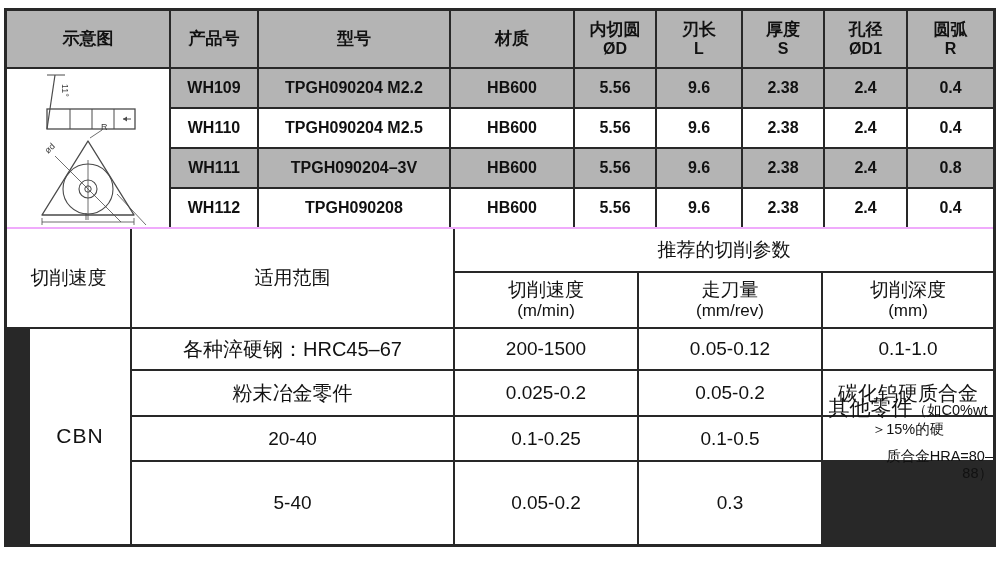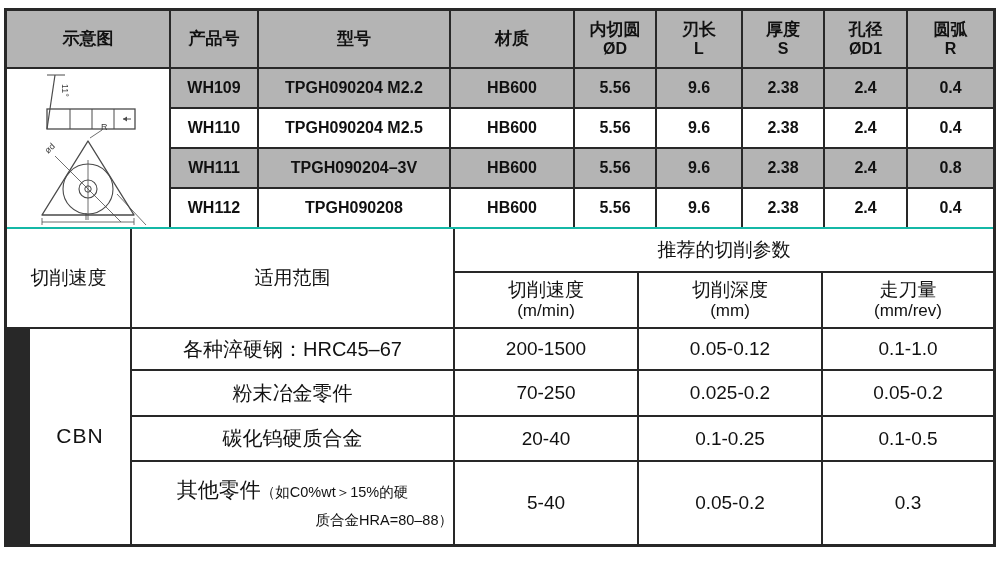--- a/index.html
+++ b/index.html
@@ -3,21 +3,21 @@
 <meta charset="utf-8">
 <style>
   html,body{margin:0;padding:0;background:#fff;}
   body{
     width:1000px;height:572px;position:relative;overflow:hidden;
     font-family:"Liberation Sans","DejaVu Sans",sans-serif;color:#111;
     -webkit-font-smoothing:antialiased;
   }
   .table-wrap{
     position:absolute;left:4px;top:8px;
-    border:3px solid #282828;background:#14b8a6;
+    border:3px solid #282828;background:#f0abfc;
     display:flex;flex-direction:column;gap:2px;
   }
   .grid{display:grid;gap:2px;background:#282828;}
   #top-grid{
     grid-template-columns:162px 86px 190px 122px 80px 84px 80px 81px 85px;
     grid-template-rows:56px 38px 38px 38px 38px;
   }
   #bottom-grid{
     grid-template-columns:123px 321px 182px 182px 170px;
     grid-template-rows:42px 54px 40px 44px 43px 82px;
@@ -153,37 +153,36 @@
   <div class="grid" id="bottom-grid">
     <div class="cell mid-h" style="grid-column:1;grid-row:1/3;">切削速度</div>
     <div class="cell mid-h" style="grid-column:2;grid-row:1/3;">适用范围</div>
     <div class="cell mid-h" style="grid-column:3/6;grid-row:1;">推荐的切削参数</div>
 
     <div class="cell sub-h col">
       <span>切削速度</span>
       <span class="unit">(m/min)</span>
     </div>
     <div class="cell sub-h col">
+      <span>走刀量</span>
+      <span class="unit">(mm/rev)</span>
+    </div>
+    <div class="cell sub-h col">
       <span>切削深度</span>
       <span class="unit">(mm)</span>
-    </div>
-    <div class="cell sub-h col">
-      <span>走刀量</span>
-      <span class="unit">(mm/rev)</span>
     </div>
 
     <div class="cell cbn" style="grid-column:1;grid-row:3/7;">CBN</div>
 
     <div class="cell app">各种淬硬钢：HRC45–67</div>
     <div class="cell val">200-1500</div>
     <div class="cell val">0.05-0.12</div>
     <div class="cell val">0.1-1.0</div>
 
     <div class="cell app">粉末冶金零件</div>
-    <div class="cell val">70-250</div>
     <div class="cell val">0.025-0.2</div>
     <div class="cell val">0.05-0.2</div>
 
     <div class="cell app">碳化钨硬质合金</div>
     <div class="cell val">20-40</div>
     <div class="cell val">0.1-0.25</div>
     <div class="cell val">0.1-0.5</div>
 
     <div class="cell">
       <div class="other-wrap">

